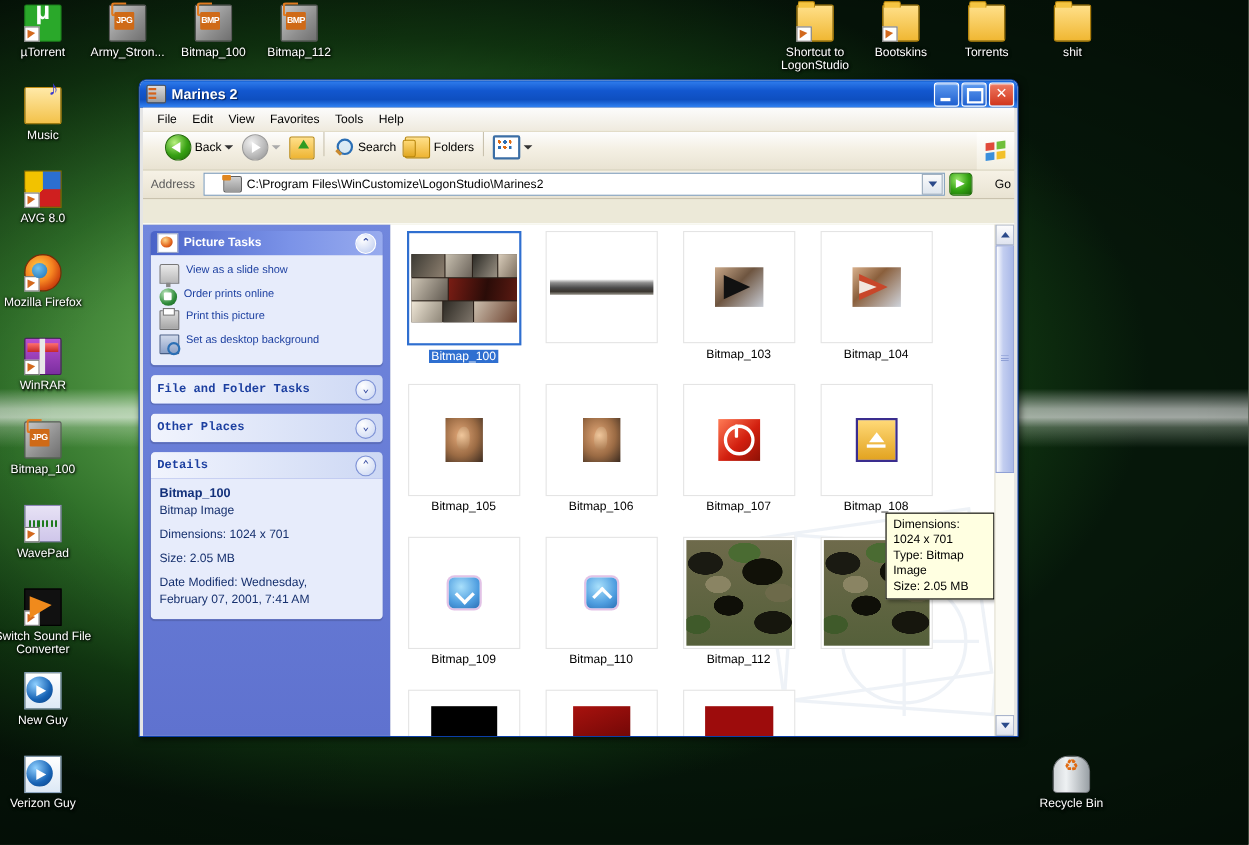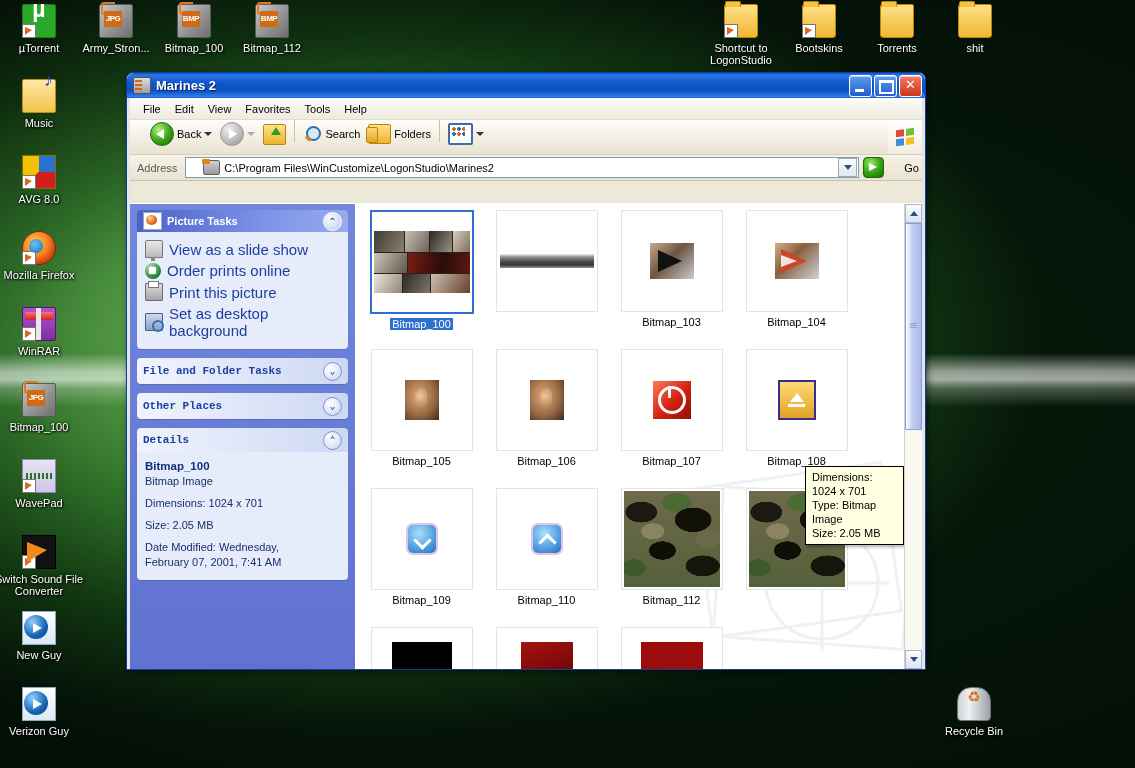--- a/index.html
+++ b/index.html
@@ -167,21 +167,21 @@
   .phead{height:22px;display:flex;align-items:center;gap:5px;padding:0 6px;
        background:linear-gradient(to right,#4a63c8,#7b93e8 60%,#98abee);
        color:#fff;font-size:11px;font-weight:bold;}
   .phead.light{background:linear-gradient(to right,#f1f4fd,#cdd8f4);color:#1c3fa0;font-family:Liberation Mono, monospace;}
   .phead .ptitle{flex:1;}
   .chev{width:17px;height:17px;border-radius:50%;display:flex;align-items:center;justify-content:center;
        font-size:10px;font-weight:bold;}
   .chev.on-dark{background:radial-gradient(circle at 35% 30%,#fff,#b9c8ef);color:#33489f;border:1px solid #fff;}
   .chev.on-light{background:radial-gradient(circle at 35% 30%,#fff,#c7d4f2);color:#33489f;border:1px solid #7f93d6;}
   .pbody{background:#e7ecfb;padding:6px 8px 8px;}
-  .task{display:flex;align-items:center;gap:6px;font-size:15px;color:#1c3fa0;padding:2px 0;}
+  .task{display:flex;gap:6px;font-size:10px;color:#1c3fa0;padding:2px 0;}
   .task .tico{width:16px;height:16px;flex:0 0 16px;position:relative;}
   .ic-slide{background:linear-gradient(#e9e9e9,#b9b9b9);border:1px solid #777;border-radius:2px 2px 0 0;}
   .ic-slide:after{content:"";position:absolute;left:5px;bottom:-4px;width:4px;height:4px;background:#888;}
   .ic-order{border-radius:50%;background:radial-gradient(circle at 35% 30%,#bfe7c0,#2e8b3a 60%,#14561c);}
   .ic-order:after{content:"";position:absolute;left:4px;top:4px;width:7px;height:7px;background:#fff;border-radius:1px;}
   .ic-print{background:linear-gradient(#dcdcdc,#a5a5a5);border:1px solid #6d6d6d;border-radius:1px;}
   .ic-print:before{content:"";position:absolute;left:2px;top:-3px;width:9px;height:5px;background:#fff;border:1px solid #777;}
   .ic-desk{background:linear-gradient(#cfd8ea,#8ba0c6);border:1px solid #4a5f85;border-radius:1px;}
   .ic-desk:after{content:"";position:absolute;right:-2px;bottom:-2px;width:8px;height:8px;border-radius:50%;
        border:2px solid #2b6fb5;}

